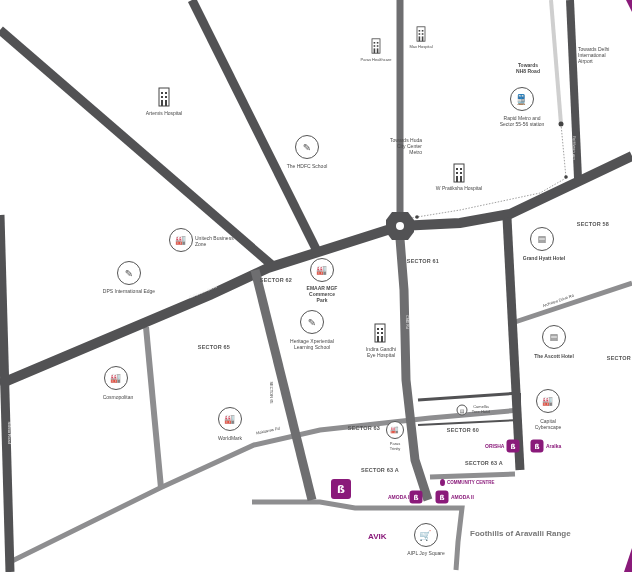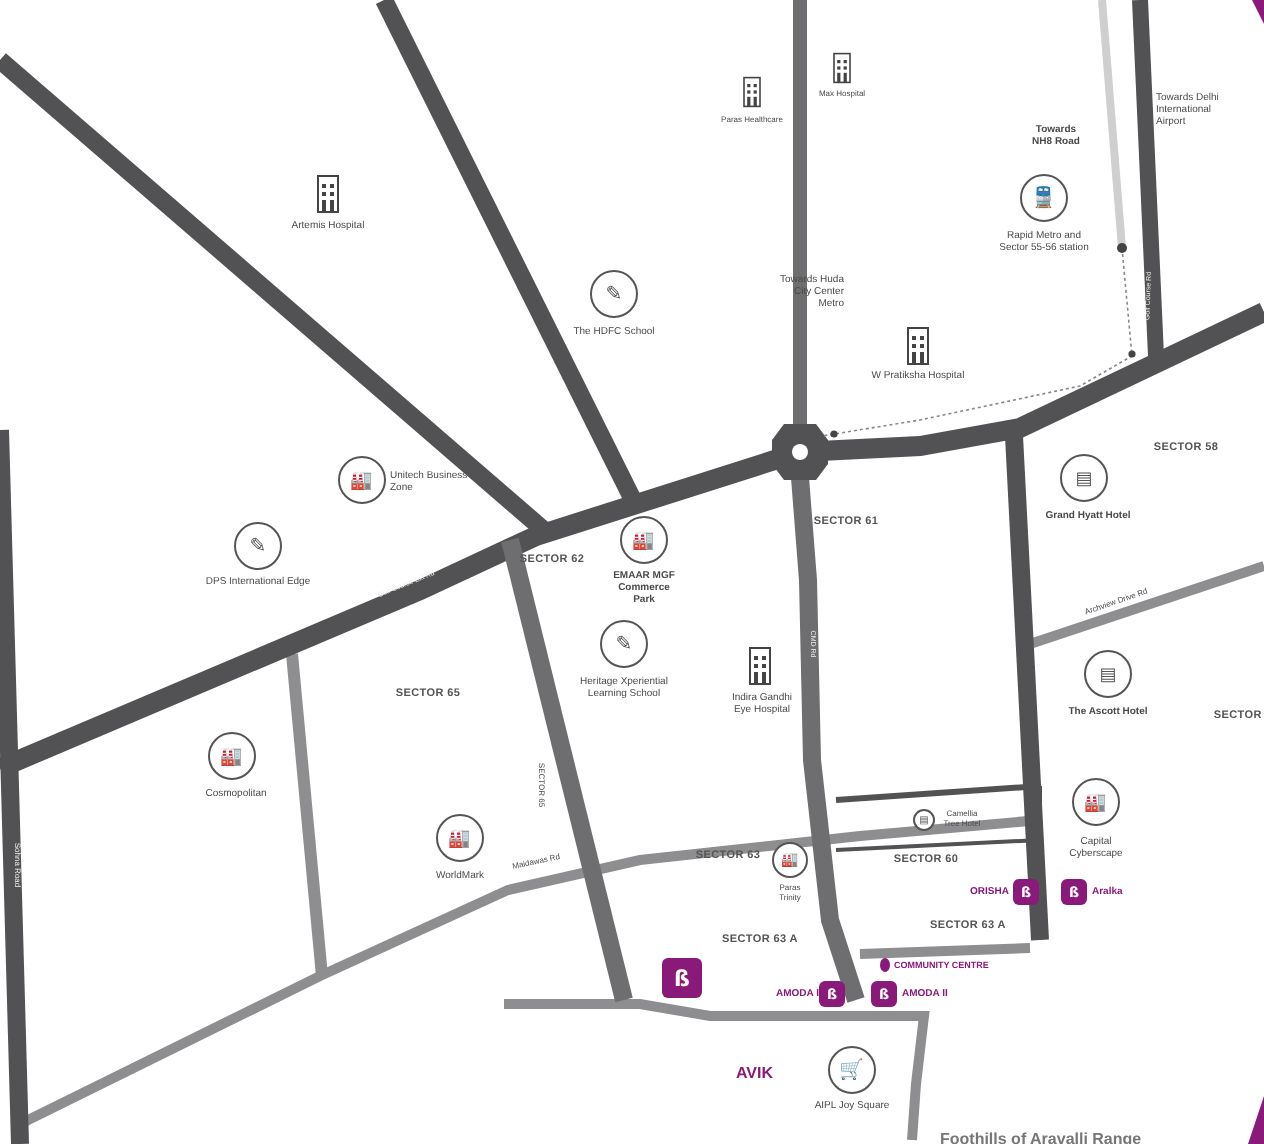--- a/index.html
+++ b/index.html
@@ -2,21 +2,21 @@
 <html><head>
 <meta charset="utf-8">
 <style>
   html, body { margin:0; padding:0; background:#ffffff; }
   body { width:632px; height:572px; overflow:hidden; position:relative; font-family:"Liberation Sans", sans-serif; }
   #map { position:absolute; left:0; top:0; width:632px; height:572px; }
   .lbl { position:absolute; font-family:"Liberation Sans", sans-serif; color:#4a4a4a; font-size:5px; line-height:6px; text-align:center; white-space:nowrap; transform:translateX(-50%); }
   .lbl.sm { font-size:4px; line-height:5px; }
   .lbl.sector { font-size:5.5px; font-weight:bold; color:#555; letter-spacing:0.2px; }
   .lbl.bold { font-weight:bold; }
-  .lbl.big { font-size:8px; font-weight:bold; color:#777; transform:none;margin-top:36px; }
+  .lbl.big { font-size:8px; font-weight:bold; color:#777; transform:none; }
   .lbl.left { text-align:left; transform:none; }
   .poi { position:absolute; width:22px; height:22px; border:1px solid #555; border-radius:50%; transform:translate(-50%,-50%); background:#fff; display:flex; align-items:center; justify-content:center; }
   .bldg { position:absolute; transform:translate(-50%,-50%); }
   .mark { position:absolute; background:#8a1a7a; border-radius:3px; color:#fff; font-weight:bold; display:flex; align-items:center; justify-content:center; transform:translate(-50%,-50%); font-family:"DejaVu Sans", sans-serif; }
   .proj { position:absolute; color:#8a1a7a; font-weight:bold; font-size:5px; white-space:nowrap; }
   .roadtxt { position:absolute; color:#eee; font-size:3.5px; white-space:nowrap; transform-origin:center; }
 </style>
 </head>
 <body>
 

